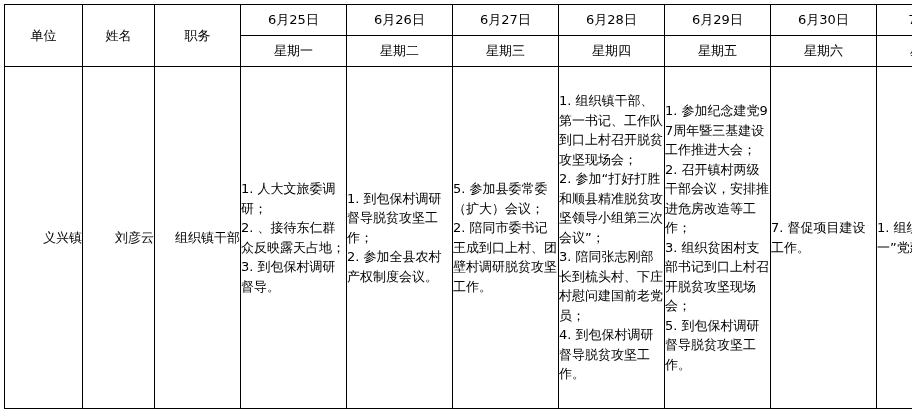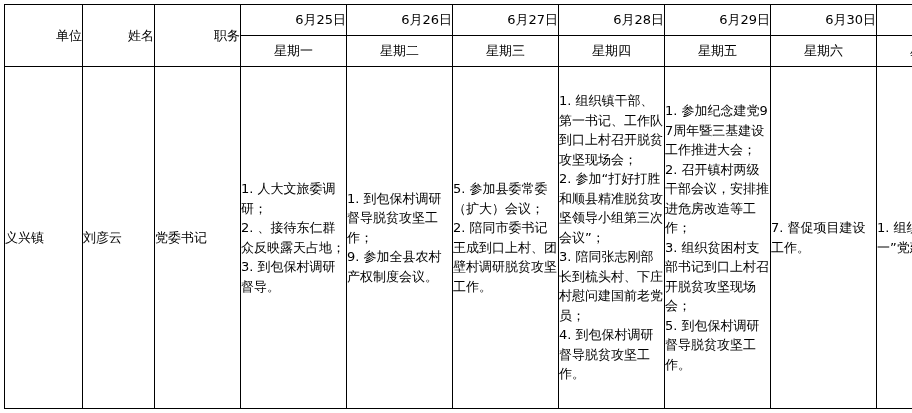--- a/index.html
+++ b/index.html
@@ -29,34 +29,34 @@
   table.schedule th,
   table.schedule td {
     border: 1px solid #000000;
     padding: 0;
     vertical-align: middle;
     font-weight: normal;
     font-size: 13px;
     line-height: 1.5;
   }
   th.head-cell {
-    text-align: right;
+    text-align: center;
     font-size: 14.5px;
     height: 30px;
   }
   th.head-cell.tall {
     height: 60px;
   }
   th.weekday-cell {
     text-align: center;
     font-size: 14.5px;
     height: 30px;
   }
   td.label-cell {
-    text-align: left;
+    text-align: right;
     font-size: 14.5px;
     vertical-align: middle;
   }
   td.body-cell {
     vertical-align: middle;
     padding: 4px 7px 4px 7px;
     font-size: 13px;
     line-height: 1.55;
     text-align: left;
     word-break: break-all;
@@ -108,29 +108,29 @@
         <th class="weekday-cell">星期四</th>
         <th class="weekday-cell">星期五</th>
         <th class="weekday-cell">星期六</th>
         <th class="weekday-cell">星期日</th>
       </tr>
     </thead>
     <tbody>
       <tr>
         <td class="label-cell">义兴镇</td>
         <td class="label-cell">刘彦云</td>
-        <td class="label-cell">党委书记</td>
+        <td class="label-cell">组织镇干部</td>
         <td class="body-cell">
             <span class="cell-text">1. 人大文旅委调研；
 2. 、接待东仁群众反映露天占地；
 3. 到包保村调研督导。</span>
           </td>
         <td class="body-cell">
             <span class="cell-text">1. 到包保村调研督导脱贫攻坚工作；
-9. 参加全县农村产权制度会议。</span>
+2. 参加全县农村产权制度会议。</span>
           </td>
         <td class="body-cell">
             <span class="cell-text">5. 参加县委常委（扩大）会议；
 2. 陪同市委书记王成到口上村、团壁村调研脱贫攻坚工作。</span>
           </td>
         <td class="body-cell">
             <span class="cell-text">1. 组织镇干部、第一书记、工作队到口上村召开脱贫攻坚现场会；
 2. 参加“打好打胜和顺县精准脱贫攻坚领导小组第三次会议”；
 3. 陪同张志刚部长到梳头村、下庄村慰问建国前老党员；
 4. 到包保村调研督导脱贫攻坚工作。</span>

